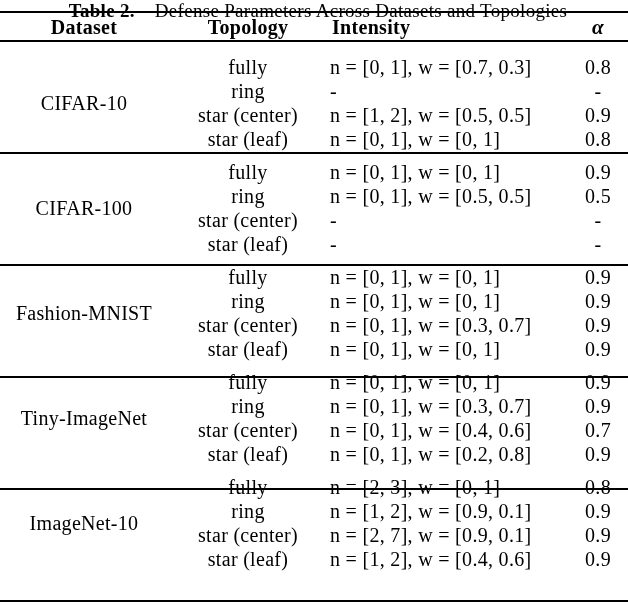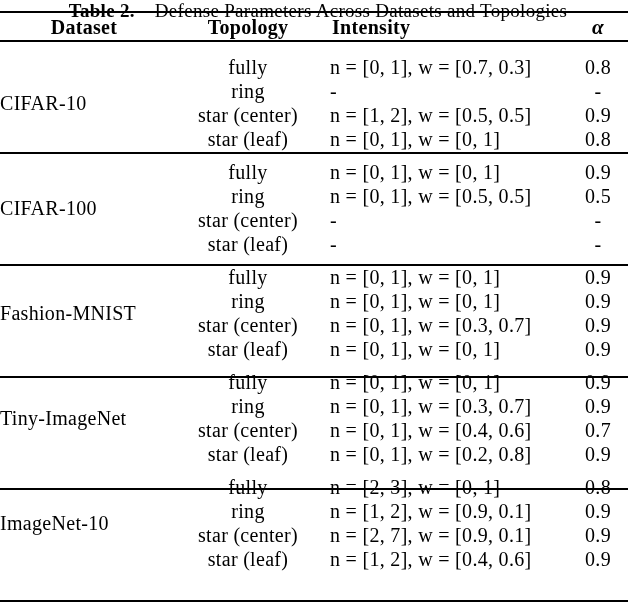--- a/index.html
+++ b/index.html
@@ -72,21 +72,21 @@
     padding: 0;
     font-size: 20px;
     line-height: 24px;
     letter-spacing: 0.3px;
     vertical-align: middle;
     white-space: nowrap;
     overflow: hidden;
   }
   td.pt { padding-top: 9px; }
   td.pb { padding-bottom: 0; }
-  td.col-dataset { text-align: left; }
+  td.col-dataset { text-align: center; }
   td.col-topology { text-align: center; }
   td.col-intensity { text-align: left; padding-left: 2px; }
   td.col-alpha { text-align: center; }
 </style>
 </head>
 <body>
 
 <div class="page">
 
   <div class="caption">

